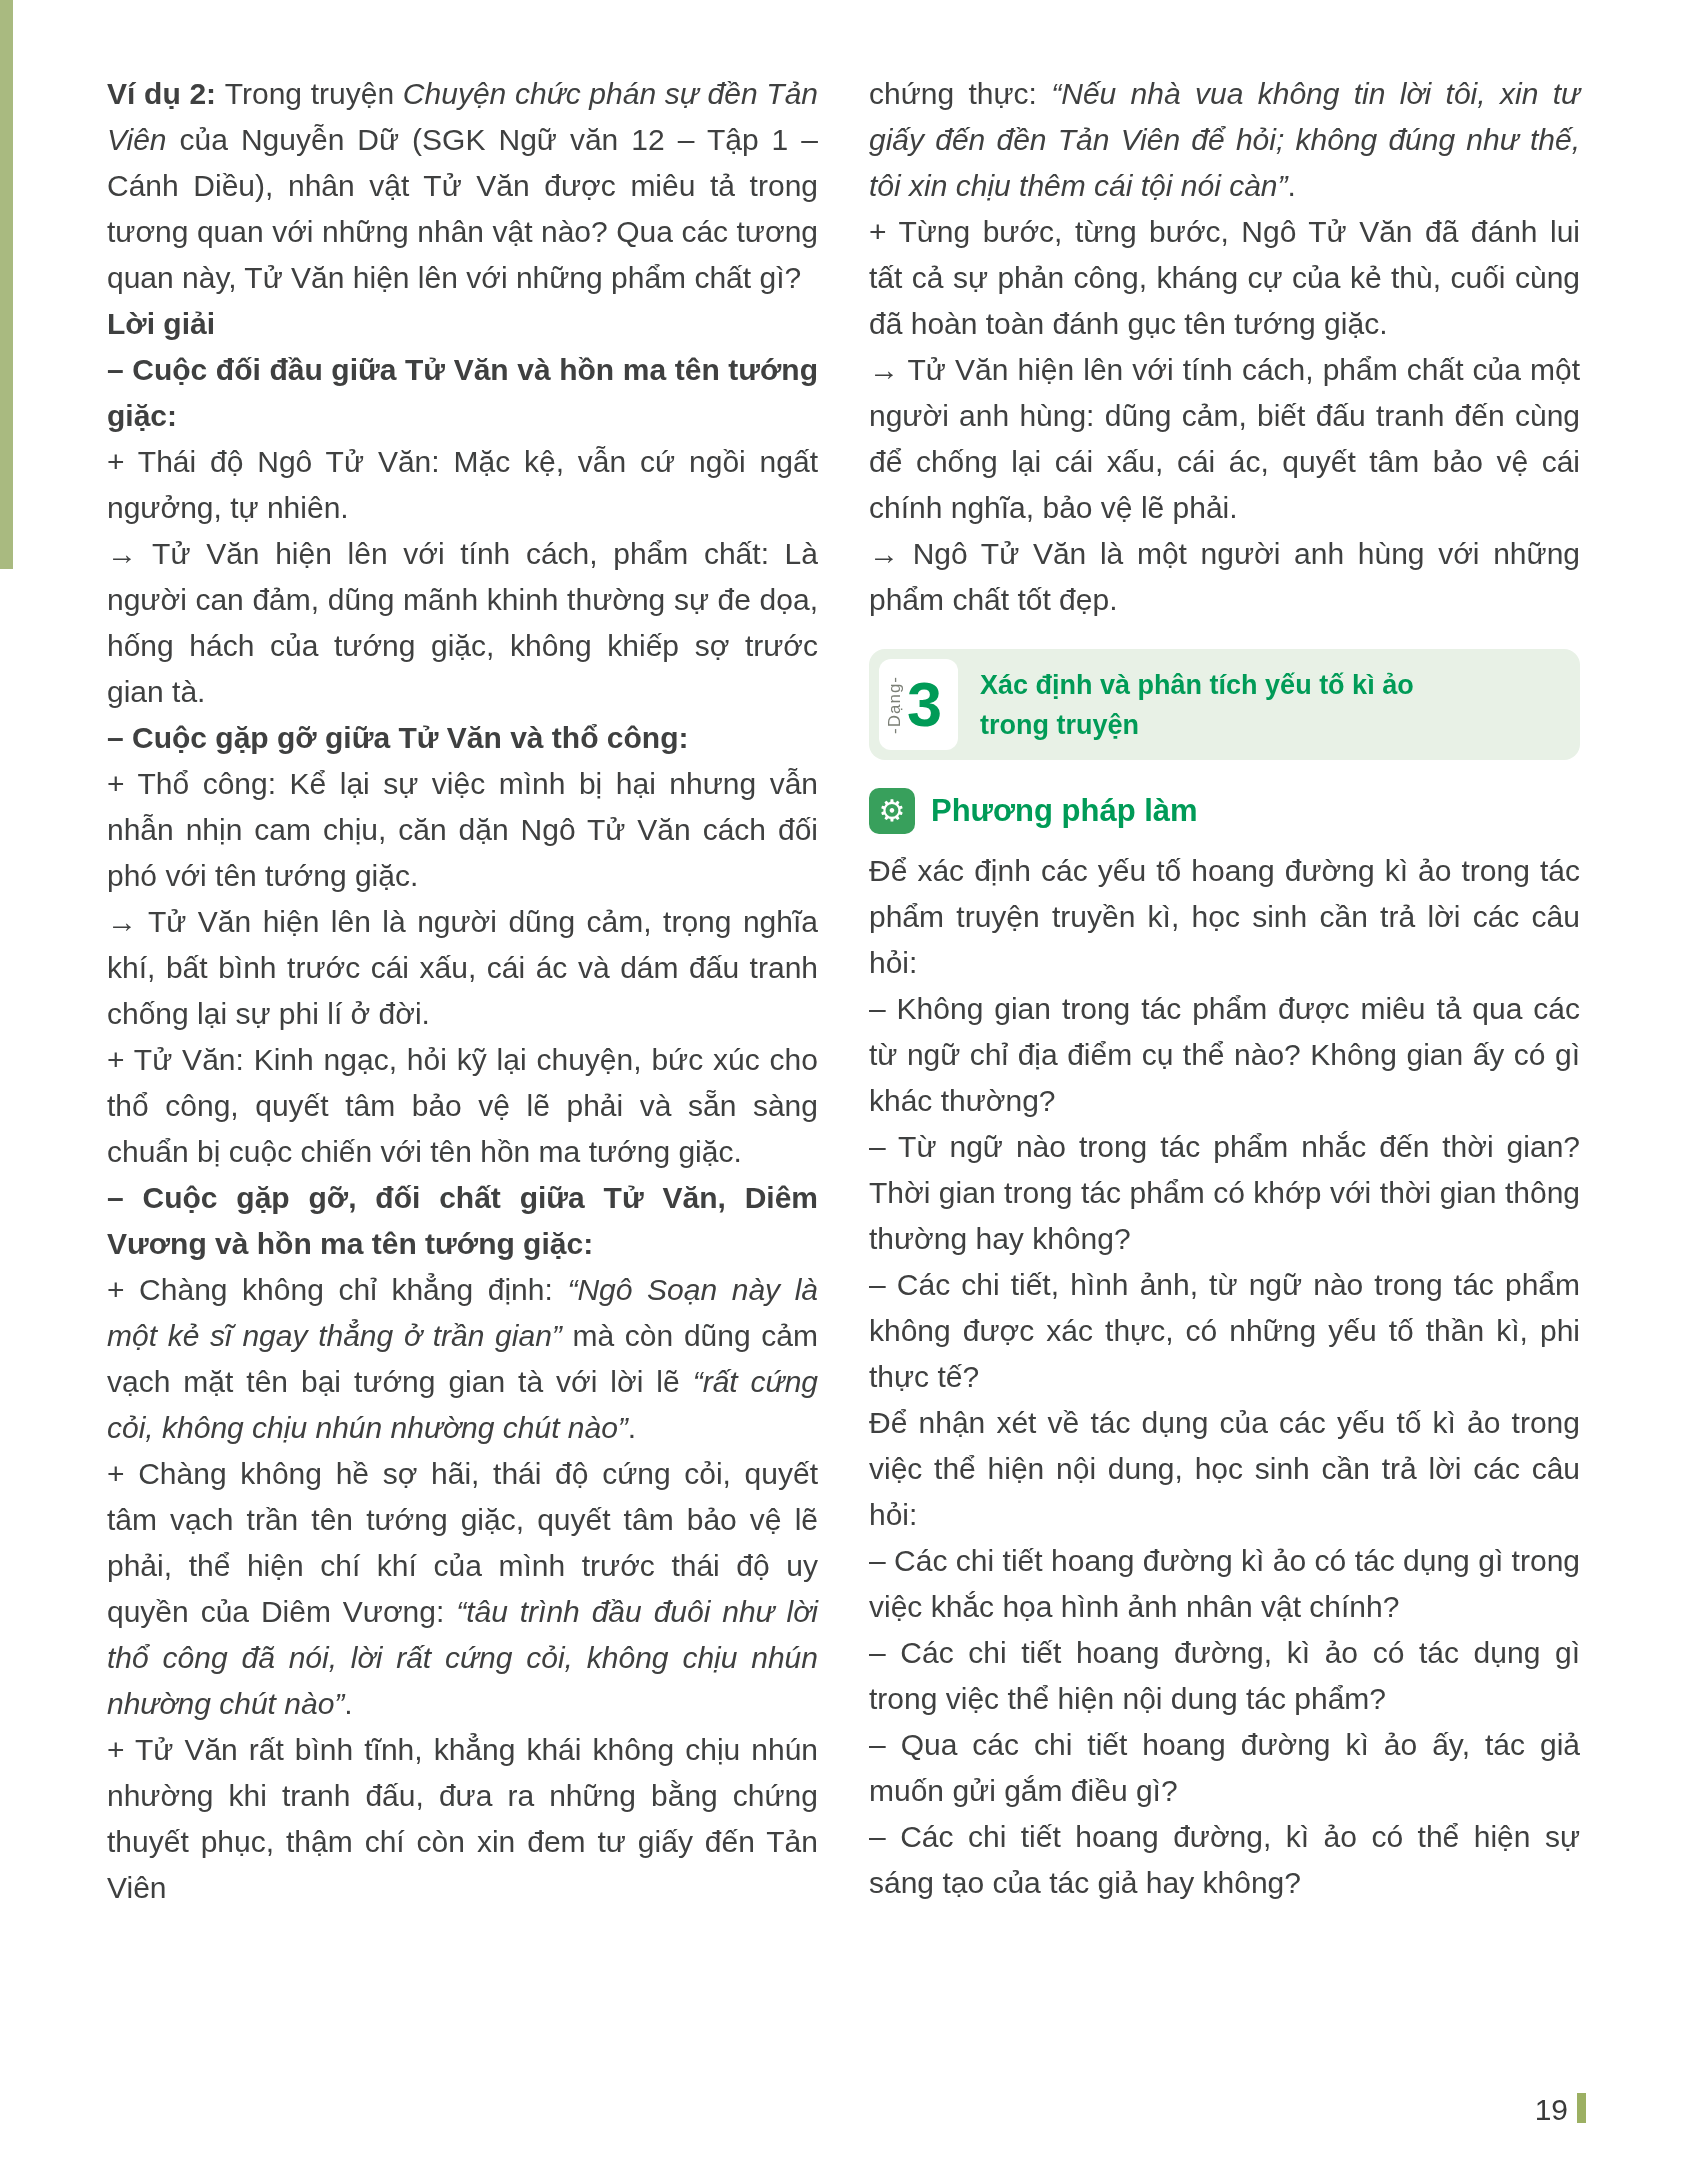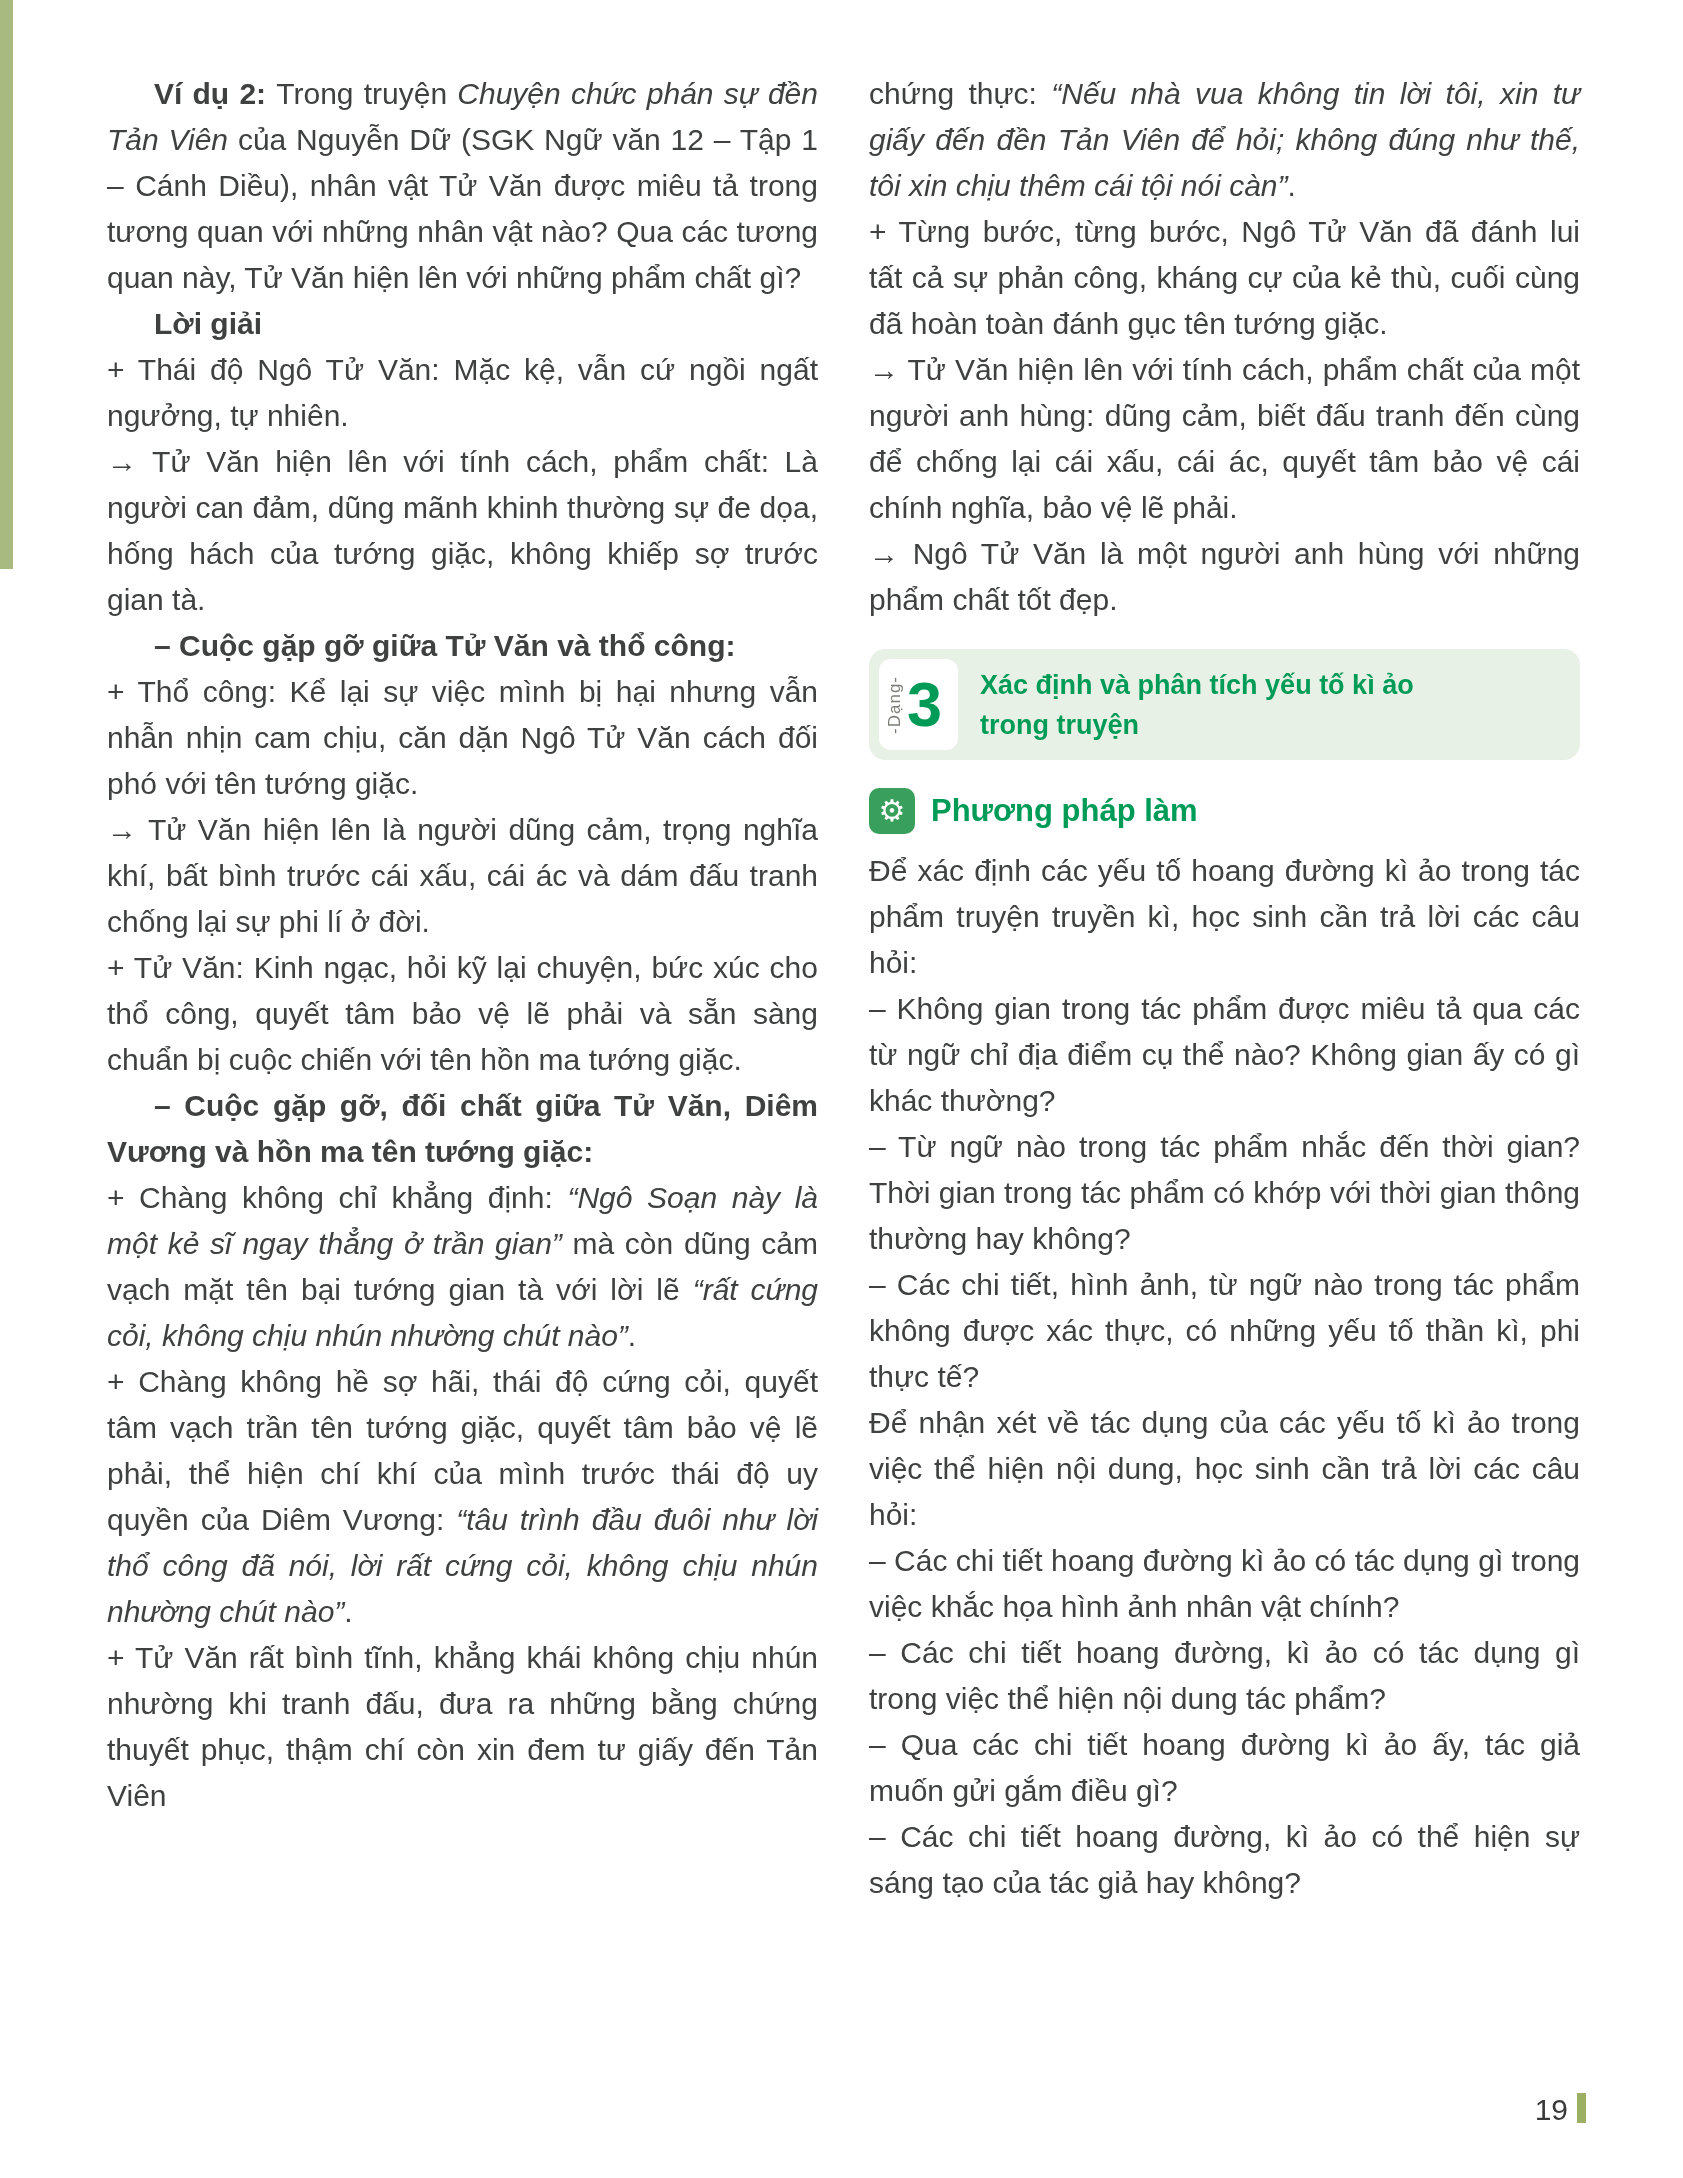--- a/index.html
+++ b/index.html
@@ -35,21 +35,21 @@
     flex: 1 1 0;
     min-width: 0;
   }
   .para {
     margin: 0;
     font-size: 30px;
     line-height: 46px;
     text-align: justify;
     text-justify: inter-word;
   }
-  .para .b { font-weight: bold; margin-left: 47px; }
+  .para .b { font-weight: bold; }
   .para .i { font-style: italic; }
   
   .dang-box {
     margin: 26px 0 28px 0;
     background: #e8f1e6;
     border-radius: 16px;
     display: flex;
     align-items: center;
     padding: 10px 18px 10px 10px;
     gap: 22px;
@@ -138,20 +138,21 @@
 <body>
 
 <div class="edge-strip"></div>
 
 <div class="columns">
 
   <div class="col">
     <div>
         <p class="para"><span class="b">Ví dụ 2: </span><span>Trong truyện </span><span class="i">Chuyện chức phán sự đền Tản Viên</span><span> của Nguyễn Dữ (SGK Ngữ văn 12 – Tập 1 – Cánh Diều), nhân vật Tử Văn được miêu tả trong tương quan với những nhân vật nào? Qua các tương quan này, Tử Văn hiện lên với những phẩm chất gì?</span></p>
         <p class="para"><span class="b">Lời giải</span></p>
+        <p class="para"><span class="b">– Cuộc đối đầu giữa Tử Văn và hồn ma tên tướng giặc:</span></p>
         <p class="para"><span>+ Thái độ Ngô Tử Văn: Mặc kệ, vẫn cứ ngồi ngất ngưởng, tự nhiên.</span></p>
         <p class="para"><span>→ Tử Văn hiện lên với tính cách, phẩm chất: Là người can đảm, dũng mãnh khinh thường sự đe dọa, hống hách của tướng giặc, không khiếp sợ trước gian tà.</span></p>
         <p class="para"><span class="b">– Cuộc gặp gỡ giữa Tử Văn và thổ công:</span></p>
         <p class="para"><span>+ Thổ công: Kể lại sự việc mình bị hại nhưng vẫn nhẫn nhịn cam chịu, căn dặn Ngô Tử Văn cách đối phó với tên tướng giặc.</span></p>
         <p class="para"><span>→ Tử Văn hiện lên là người dũng cảm, trọng nghĩa khí, bất bình trước cái xấu, cái ác và dám đấu tranh chống lại sự phi lí ở đời.</span></p>
         <p class="para"><span>+ Tử Văn: Kinh ngạc, hỏi kỹ lại chuyện, bức xúc cho thổ công, quyết tâm bảo vệ lẽ phải và sẵn sàng chuẩn bị cuộc chiến với tên hồn ma tướng giặc.</span></p>
         <p class="para"><span class="b">– Cuộc gặp gỡ, đối chất giữa Tử Văn, Diêm Vương và hồn ma tên tướng giặc:</span></p>
         <p class="para"><span>+ Chàng không chỉ khẳng định: </span><span class="i">“Ngô Soạn này là một kẻ sĩ ngay thẳng ở trần gian”</span><span> mà còn dũng cảm vạch mặt tên bại tướng gian tà với lời lẽ </span><span class="i">“rất cứng cỏi, không chịu nhún nhường chút nào”</span><span>.</span></p>
         <p class="para"><span>+ Chàng không hề sợ hãi, thái độ cứng cỏi, quyết tâm vạch trần tên tướng giặc, quyết tâm bảo vệ lẽ phải, thể hiện chí khí của mình trước thái độ uy quyền của Diêm Vương: </span><span class="i">“tâu trình đầu đuôi như lời thổ công đã nói, lời rất cứng cỏi, không chịu nhún nhường chút nào”</span><span>.</span></p>
         <p class="para"><span>+ Tử Văn rất bình tĩnh, khẳng khái không chịu nhún nhường khi tranh đấu, đưa ra những bằng chứng thuyết phục, thậm chí còn xin đem tư giấy đến Tản Viên</span></p>

